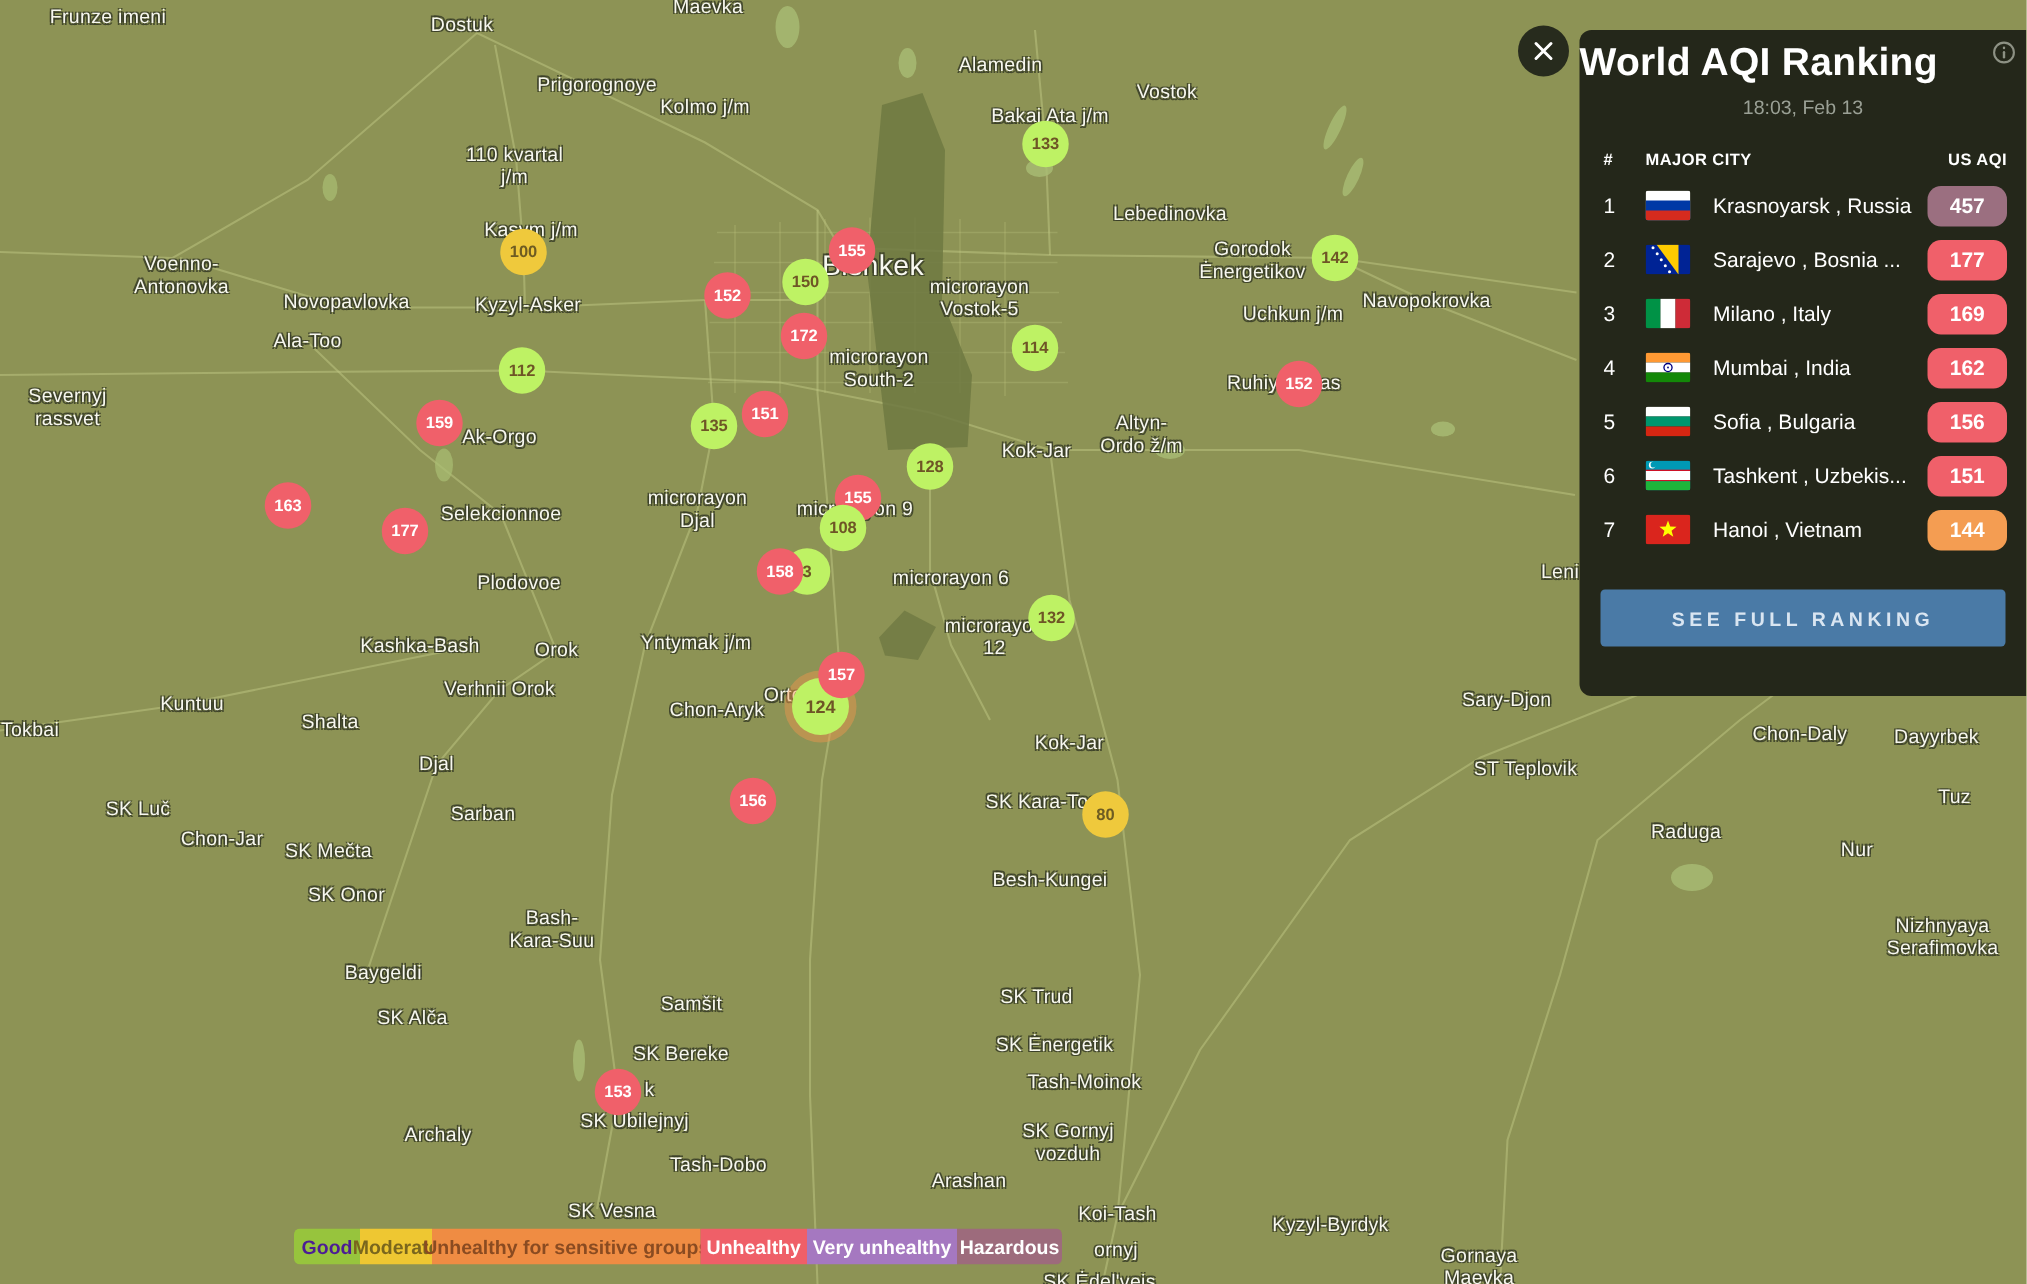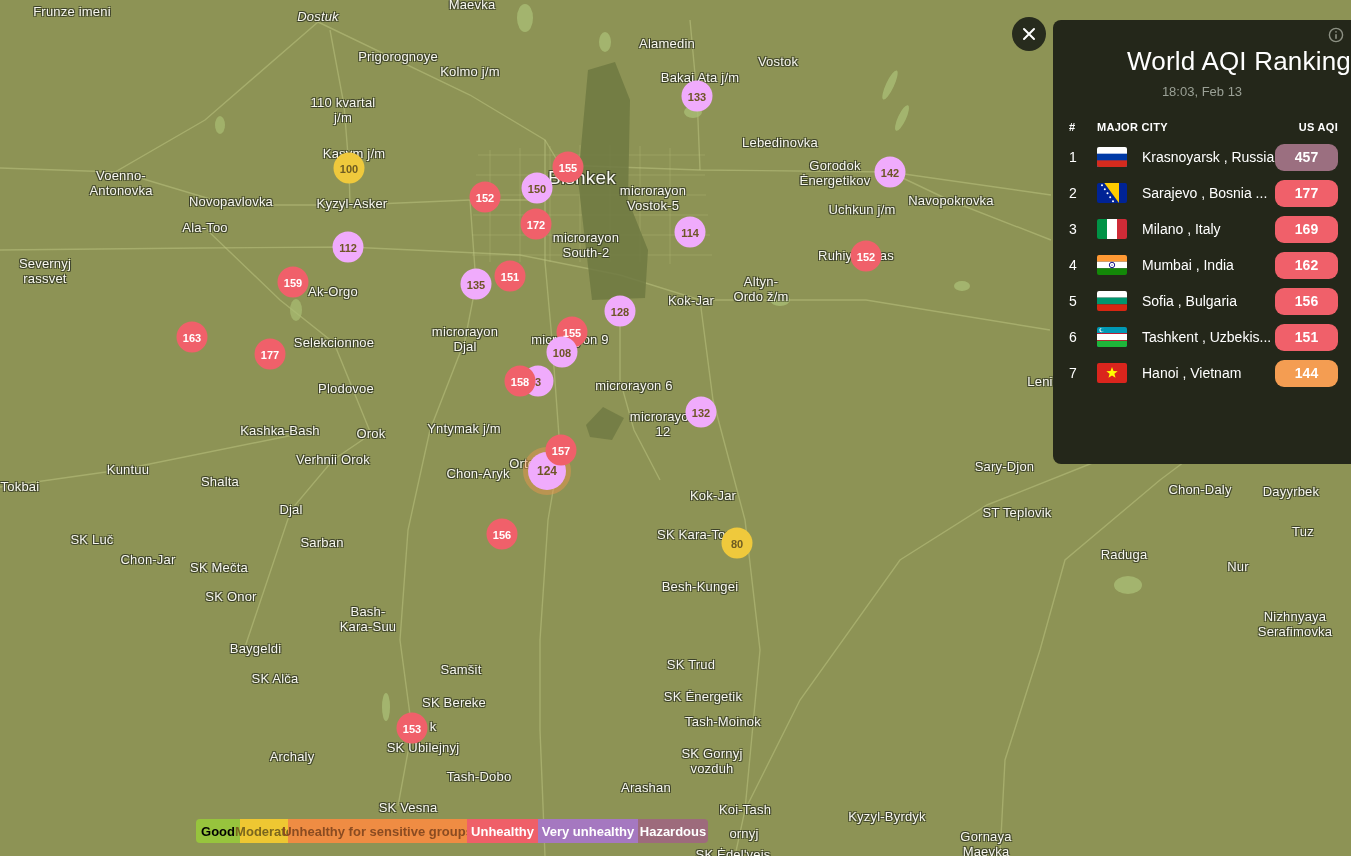--- a/index.html
+++ b/index.html
@@ -17,52 +17,52 @@
                 -1px 1px 0 rgba(58,62,40,.85), 1px 1px 0 rgba(58,62,40,.85);
     pointer-events:none;
   }
   .aqi-marker {
     position:absolute; z-index:3; transform:translate(-50%,-50%);
     width:31px; height:31px; border-radius:50%;
     display:flex; align-items:center; justify-content:center;
     font-size:11px; cursor:pointer;
   }
   .aqi-marker.unhealthy { background:#f0606a; color:#fff; font-weight:700; }
-  .aqi-marker.usg       { background:#f0abfc; color:#6e5526; font-weight:600; }
+  .aqi-marker.usg       { background:#bef264; color:#6e5526; font-weight:600; }
   .aqi-marker.moderate  { background:#efc93c; color:#6e5c22; font-weight:600; }
   .aqi-marker.big { width:38px; height:38px; box-shadow:0 0 0 5px rgba(242,151,78,.45); font-size:12px; }
 
   
   #legend { position:absolute; left:196px; top:819px; height:24px; z-index:9;
             display:flex; border-radius:4px; overflow:hidden; }
   .legend-item { height:24px; display:flex; align-items:center; justify-content:center;
                  font-size:13px; font-weight:700; white-space:nowrap; }
 
   
   #panel { position:absolute; left:1053px; top:20px; width:298px; height:444px;
            background:#24271a; border-radius:8px 0 0 8px; z-index:10; color:#fff; }
   #close-btn { position:absolute; left:1012px; top:17px; width:34px; height:34px;
                border-radius:50%; background:#272b1d; z-index:11; border:none; cursor:pointer;
                display:flex; align-items:center; justify-content:center; }
   #info-btn { position:absolute; right:7px; top:7px; width:16px; height:16px; cursor:pointer; }
-  #panel-title { text-align:right; font-size:26px; font-weight:400; margin-top:26px; letter-spacing:.2px; }
+  #panel-title { text-align:left; font-size:26px; font-weight:700; margin-top:6px; letter-spacing:.2px; }
   #panel-time  { text-align:center; font-size:13px; color:#9aa095; margin-top:7px; }
   #cols { display:flex; align-items:center; padding:0 13px 0 16px; margin-top:22px;
           font-size:11px; font-weight:700; letter-spacing:.3px; }
   #col-rank { width:28px; }
   #col-city { flex:1; }
   #col-aqi  { text-align:right; }
   #rows { margin-top:6px; }
   .rank-row { display:flex; align-items:center; height:36px; padding:0 13px 0 16px; cursor:pointer; }
   .rank-num { width:28px; font-size:14px; }
   .flag { width:30px; height:20px; border-radius:2px; overflow:hidden; flex:0 0 30px;
           margin-right:15px; display:block; }
   .flag svg { display:block; width:30px; height:20px; }
   .city-name { flex:1; font-size:14px; white-space:nowrap; overflow:hidden; }
-  .aqi-badge { width:63px; height:27px; border-radius:9px; display:flex; align-items:center;
+  .aqi-badge { width:53px; height:27px; border-radius:9px; display:flex; align-items:center;
                justify-content:center; font-size:14px; font-weight:700; color:#fff; }
   #see-full { display:block; margin:22px auto 0; width:270px; height:38px; background:#4a7aa6;
               border:none; border-radius:3px; color:#d9e5f1; font-size:13px; font-weight:700;
               letter-spacing:3px; cursor:pointer; font-family:"Liberation Sans", sans-serif; }
 </style>
 </head>
 <body>
 
 <div id="app">
 
@@ -113,21 +113,21 @@
         <ellipse cx="1128" cy="585" rx="14" ry="9" fill="#a9bd74" opacity="0.8"></ellipse>
         <ellipse cx="296" cy="310" rx="6" ry="11" fill="#a9bd74" opacity="0.7"></ellipse>
         <ellipse cx="220" cy="125" rx="5" ry="9" fill="#a9bd74" opacity="0.7"></ellipse>
         <ellipse cx="890" cy="85" rx="4" ry="16" fill="#a9bd74" opacity="0.8" transform="rotate(25 890 85)"></ellipse>
         <ellipse cx="902" cy="118" rx="4" ry="14" fill="#a9bd74" opacity="0.8" transform="rotate(25 902 118)"></ellipse>
         <ellipse cx="386" cy="707" rx="4" ry="14" fill="#a9bd74" opacity="0.8"></ellipse>
       </g>
     </svg>
     <div id="labels-layer">
         <div class="map-label" style="left: 72px; top: 12px;">Frunze imeni</div>
-        <div class="map-label" style="left: 318px; top: 17px; font-style: italic;">Dostuk</div>
+        <div class="map-label" style="left: 308px; top: 17px;">Dostuk</div>
         <div class="map-label" style="left: 472px; top: 5px;">Maevka</div>
         <div class="map-label" style="left: 667px; top: 44px;">Alamedin</div>
         <div class="map-label" style="left: 470px; top: 72px;">Kolmo j/m</div>
         <div class="map-label" style="left: 700px; top: 78px;">Bakai Ata j/m</div>
         <div class="map-label" style="left: 778px; top: 62px;">Vostok</div>
         <div class="map-label" style="left: 379px; top: 57px; padding-left: 38px;">Prigorognoye</div>
         <div class="map-label" style="left: 343px; top: 111px;">110 kvartal
 j/m</div>
         <div class="map-label" style="left: 354px; top: 154px;">Kasym j/m</div>
         <div class="map-label" style="left: 121px; top: 184px;">Voenno-
@@ -236,21 +236,21 @@
         <div class="aqi-marker usg" style="left: 701px; top: 412px;">132</div>
         <div class="aqi-marker usg big" style="left: 547px; top: 471px;">124</div>
         <div class="aqi-marker unhealthy" style="left: 561px; top: 450px;">157</div>
         <div class="aqi-marker unhealthy" style="left: 502px; top: 534px;">156</div>
         <div class="aqi-marker moderate" style="left: 737px; top: 543px;">80</div>
         <div class="aqi-marker unhealthy" style="left: 412px; top: 728px;">153</div>
       </div>
   </div>
 
   <div id="legend">
-      <div class="legend-item" style="background: rgb(151, 196, 61); color: #000000; width: 44px;">Good</div>
+      <div class="legend-item" style="background: rgb(151, 196, 61); color: #4c1d95; width: 44px;">Good</div>
       <div class="legend-item" style="background: rgb(238, 199, 50); color: rgb(122, 102, 29); width: 48px;">Moderate</div>
       <div class="legend-item" style="background: rgb(239, 140, 67); color: rgb(138, 75, 33); width: 179px;">Unhealthy for sensitive groups</div>
       <div class="legend-item" style="background: rgb(239, 95, 104); color: rgb(255, 255, 255); width: 71px;">Unhealthy</div>
       <div class="legend-item" style="background: rgb(165, 120, 192); color: rgb(255, 255, 255); width: 100px;">Very unhealthy</div>
       <div class="legend-item" style="background: rgb(157, 107, 124); color: rgb(255, 255, 255); width: 70px;">Hazardous</div>
     </div>
 
   <button id="close-btn">
     <svg width="14" height="14" viewBox="0 0 14 14">
       <path d="M2 2 L12 12 M12 2 L2 12" stroke="#ffffff" stroke-width="2" stroke-linecap="round"></path>
@@ -362,15 +362,16 @@
           <span class="flag">
             <svg viewBox="0 0 3 2" preserveAspectRatio="none">
               <rect width="3" height="2" fill="#da251d"></rect>
               <polygon points="1.5,0.4 1.647,0.798 2.071,0.815 1.738,1.077 1.853,1.485 1.5,1.25 1.147,1.485 1.262,1.077 0.929,0.815 1.353,0.798" fill="#ffff00"></polygon>
             </svg>
           </span>
           <div class="city-name">Hanoi , Vietnam</div>
           <div class="aqi-badge" style="background: rgb(244, 157, 82);">144</div>
         </div>
       </div>
+    <button id="see-full">SEE FULL RANKING</button>
   </div>
 
 </div>
 
 </body></html>

